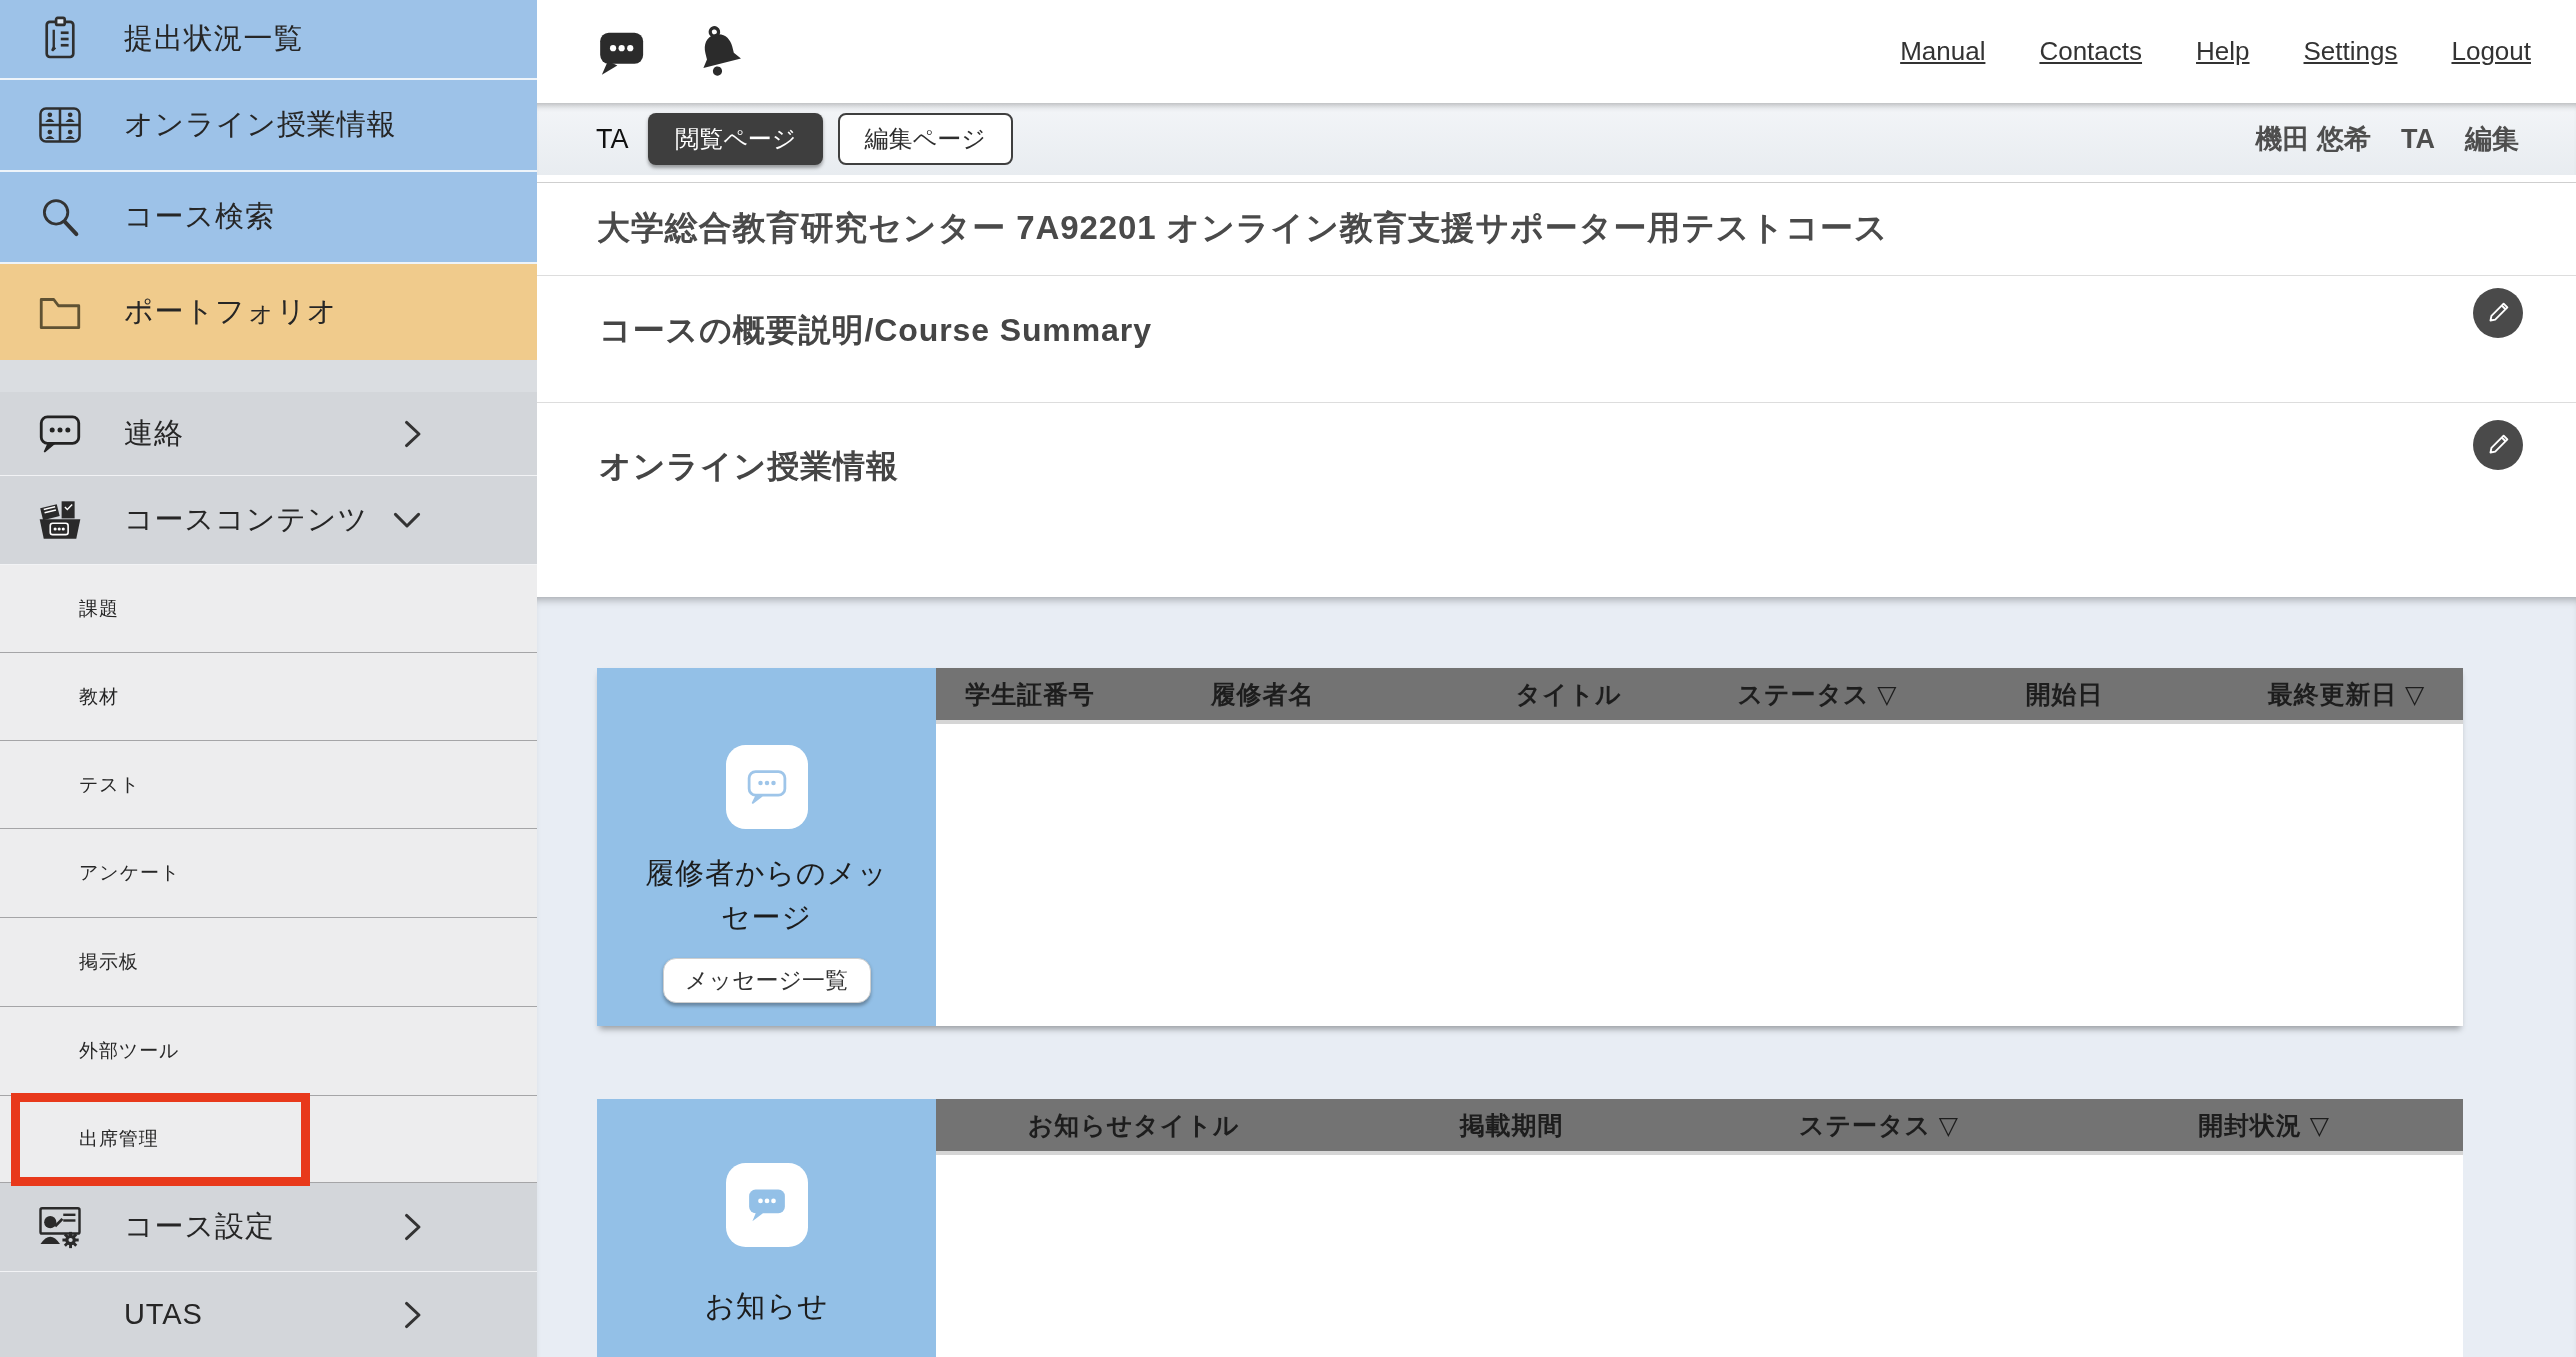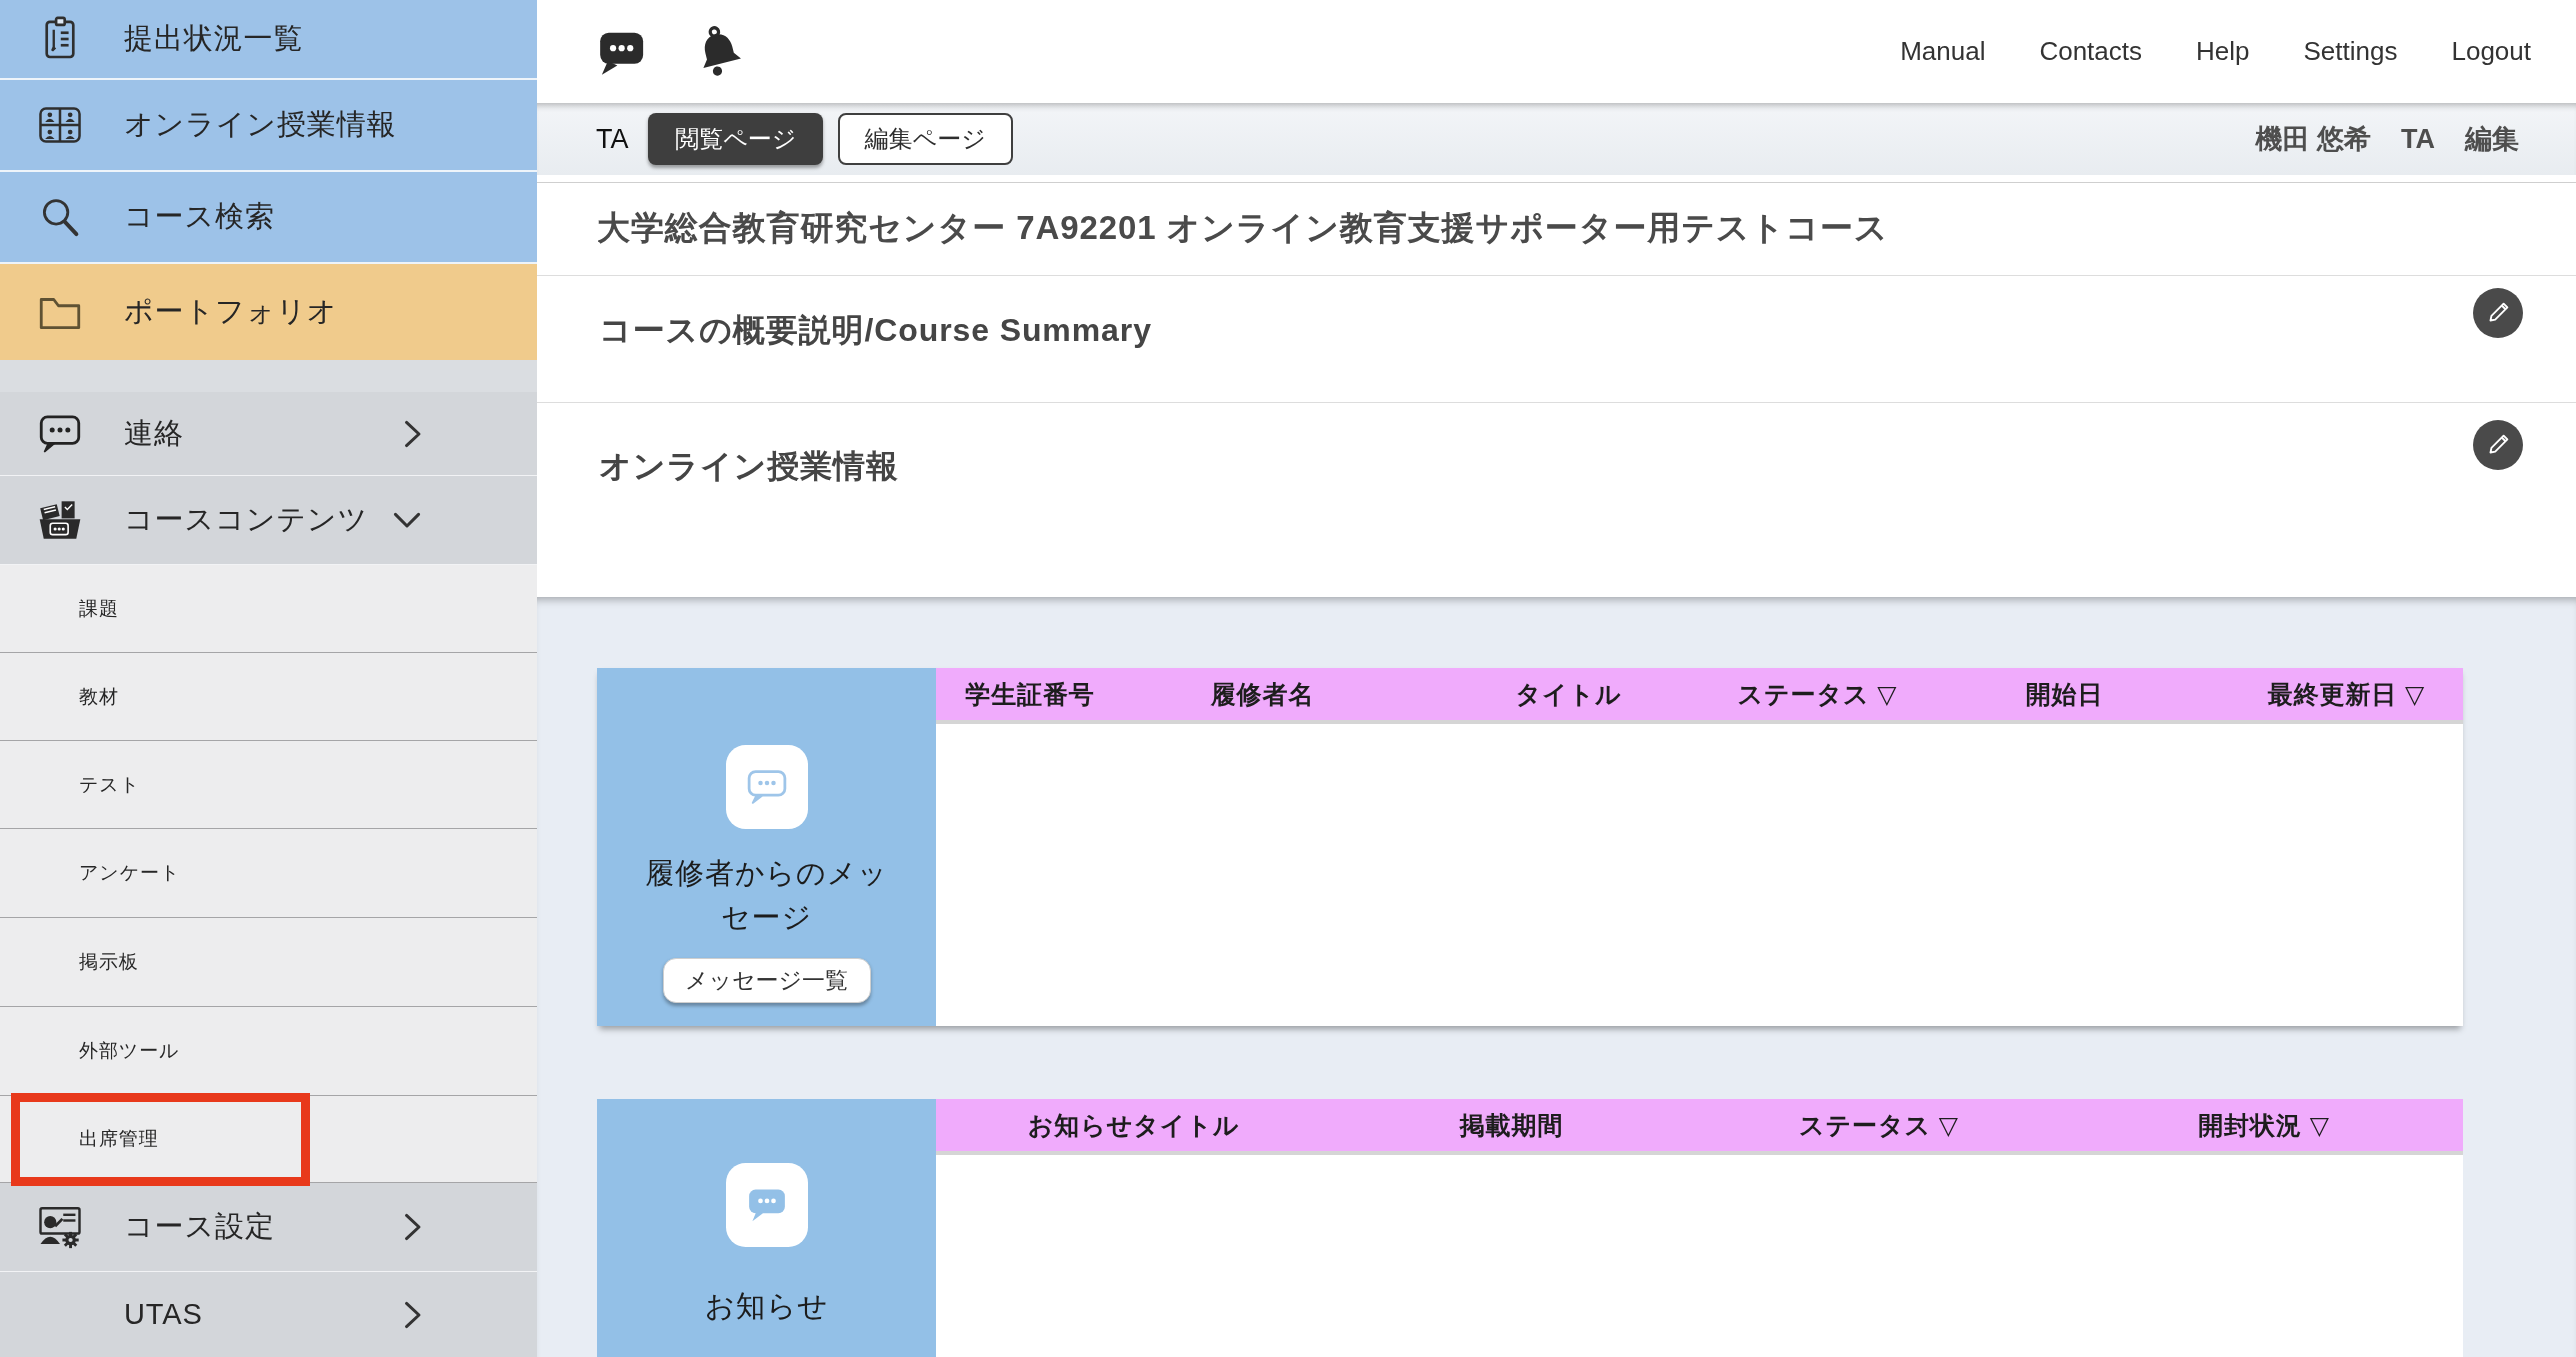--- a/index.html
+++ b/index.html
@@ -19,21 +19,21 @@
   .s-icon { width:52px; height:52px; flex:none; display:flex; align-items:center; justify-content:center; }
   .s-label { margin-left:38px; font-size:29px; color:#262626; letter-spacing:0.9px; white-space:nowrap; }
   .s-item.sub .s-label { margin-left:0; font-size:19px; }
   .s-chevron { margin-left:auto; margin-right:114px; display:flex; align-items:center; }
   .attendance-box { position:absolute; left:10.7px; top:1093px; width:299px; height:93px; border:9.8px solid #e8391b; z-index:9; pointer-events:none; }
   
   .topbar { position:absolute; left:537px; top:0; width:2039px; height:103px; background:#fff; z-index:4; }
   .tb-icons { position:absolute; left:55px; top:21.5px; display:flex; gap:36px; align-items:center; }
   .tb-icon { width:61px; height:61px; display:flex; align-items:center; justify-content:center; }
   .tb-nav { position:absolute; right:45px; top:0; height:100%; display:flex; align-items:center; gap:54px; }
-  .tb-link { font-size:26px; color:#333; cursor:pointer; white-space:nowrap; }
+  .tb-link { font-size:26px; color:#333; cursor:pointer; white-space:nowrap;text-decoration:underline; }
   
   .subheader { position:absolute; left:537px; top:103px; width:2039px; height:72px;
     background:linear-gradient(#f3f5f8,#e8ecf0); box-shadow:inset 0 7.2px 7.2px -5.4px rgba(0,0,0,.30); z-index:3; }
   .sh-left { position:absolute; left:59px; top:0; height:100%; display:flex; align-items:center; gap:14.3px; }
   .sh-role { font-size:27px; color:#101010; margin-right:5.4px; }
   .btn-dark { background:#3e3e3e; color:#fff; font-size:24px; height:52px; padding:0 27px; border-radius:8px;
     display:flex; align-items:center; box-shadow:0 2.7px 3.6px rgba(0,0,0,.35); cursor:pointer; white-space:nowrap; }
   .btn-light { background:#fff; color:#2e2e2e; font-size:24px; height:52px; padding:0 25px; border-radius:8px;
     border:2.7px solid #3f3f3f; display:flex; align-items:center; cursor:pointer; white-space:nowrap; }
   .sh-right { position:absolute; right:57px; top:0; height:100%; display:flex; align-items:center; gap:30px;
@@ -53,21 +53,21 @@
   .panel-messages { top:668px; height:358px; }
   .panel-notices { top:1099px; height:258px; box-shadow:none; }
   .panel-card { width:339px; flex:none; background:#93c0e7; display:flex; flex-direction:column; align-items:center; }
   .card-icon { width:82px; height:84px; background:#fff; border-radius:19.7px; display:flex; align-items:center; justify-content:center; flex:none; }
   .panel-messages .card-icon { margin-top:77px; }
   .panel-notices  .card-icon { margin-top:64px; }
   .card-title { margin-top:21.5px; font-size:29px; color:#1c1c1c; text-align:center; line-height:1.55; padding:0 39px; letter-spacing:0.9px; }
   .panel-notices .card-title { margin-top:36px; font-size:29.5px; }
   .card-btn { margin-top:18px; width:208px; height:45px; background:#fff; border-radius:13px; border:0.9px solid #cfcfcf;
     box-shadow:0 2.7px 3.6px rgba(0,0,0,.30); font-size:23px; color:#333; display:flex; align-items:center; justify-content:center; cursor:pointer; }
-  .panel-table { flex:1; background:#f0abfc; display:flex; flex-direction:column; }
+  .panel-table { flex:1; background:#737373; display:flex; flex-direction:column; }
   .pt-header { height:56px; display:flex; align-items:center; border-bottom:4.5px solid #d5d5d5; flex:none; }
   .pt-col { font-size:25px; font-weight:bold; color:#1d1d1d; text-align:center; white-space:nowrap; letter-spacing:0.9px; }
   .pt-body { flex:1; background:#fff; }
   svg { display:block; }
 </style>
 </head>
 <body>
 
 <div class="sidebar">
 

